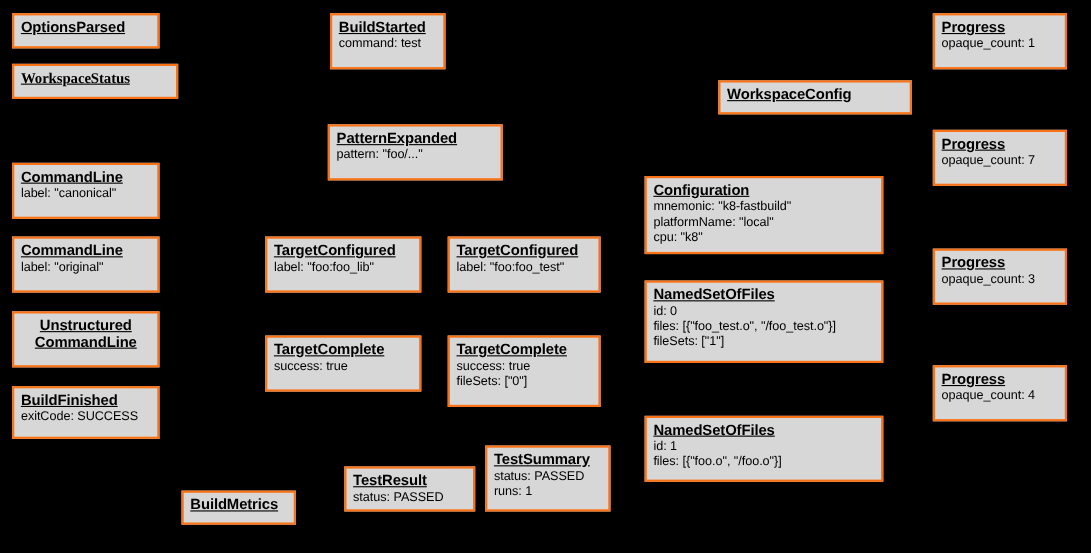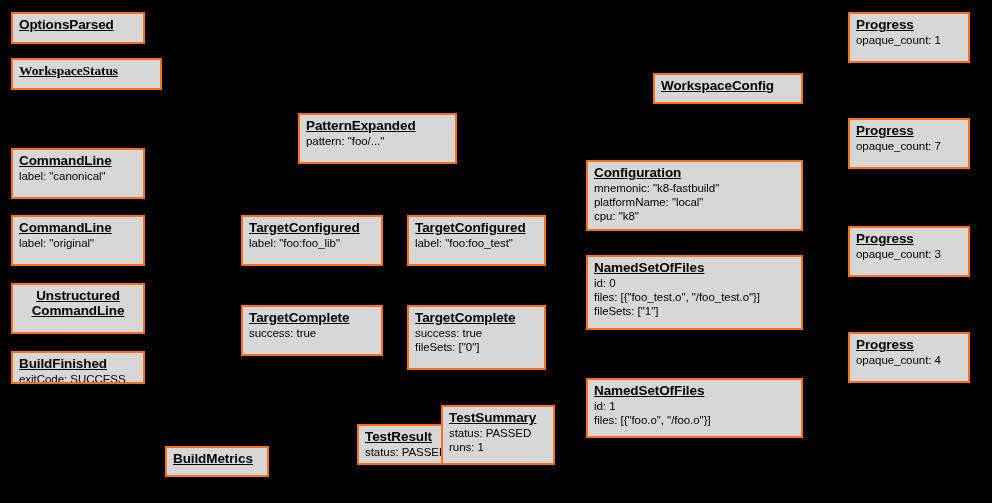--- a/index.html
+++ b/index.html
@@ -67,26 +67,30 @@
       <div class="node-fields">label: "canonical"</div>
     </div>
     <div class="node" style="left: 11px; top: 215px; width: 134px; height: 51px;">
       <div class="node-title">CommandLine</div>
       <div class="node-fields">label: "original"</div>
     </div>
     <div class="node" style="left: 11px; top: 283px; width: 134px; height: 51px; text-align: center;">
       <div class="node-title">Unstructured
 CommandLine</div>
     </div>
-    <div class="node" style="left: 11px; top: 351px; width: 134px; height: 33px;">
+    <div class="node" style="left: 11px; top: 351px; width: 134px; height: 48px;">
       <div class="node-title">BuildFinished</div>
       <div class="node-fields">exitCode: SUCCESS</div>
     </div>
     <div class="node" style="left: 165px; top: 446px; width: 104px; height: 31px;">
       <div class="node-title">BuildMetrics</div>
+    </div>
+    <div class="node" style="left: 300px; top: 12px; width: 105px; height: 51px;">
+      <div class="node-title">BuildStarted</div>
+      <div class="node-fields">command: test</div>
     </div>
     <div class="node" style="left: 298px; top: 113px; width: 159px; height: 51px;">
       <div class="node-title">PatternExpanded</div>
       <div class="node-fields">pattern: "foo/..."</div>
     </div>
     <div class="node" style="left: 241px; top: 215px; width: 142px; height: 51px;">
       <div class="node-title">TargetConfigured</div>
       <div class="node-fields">label: "foo:foo_lib"</div>
     </div>
     <div class="node" style="left: 407px; top: 215px; width: 139px; height: 51px;">
@@ -95,30 +99,30 @@
     </div>
     <div class="node" style="left: 241px; top: 305px; width: 142px; height: 51px;">
       <div class="node-title">TargetComplete</div>
       <div class="node-fields">success: true</div>
     </div>
     <div class="node" style="left: 407px; top: 305px; width: 139px; height: 65px;">
       <div class="node-title">TargetComplete</div>
       <div class="node-fields">success: true
 fileSets: ["0"]</div>
     </div>
-    <div class="node" style="left: 313px; top: 424px; width: 119px; height: 41px; margin-left: 44px;">
+    <div class="node" style="left: 313px; top: 424px; width: 119px; height: 41px;">
       <div class="node-title">TestResult</div>
       <div class="node-fields">status: PASSED</div>
     </div>
     <div class="node" style="left: 441px; top: 405px; width: 114px; height: 60px;">
       <div class="node-title">TestSummary</div>
       <div class="node-fields">status: PASSED
 runs: 1</div>
     </div>
-    <div class="node" style="left: 653px; top: 73px; width: 150px; height: 31px;">
+    <div class="node" style="left: 653px; top: 73px; width: 176px; height: 31px;">
       <div class="node-title">WorkspaceConfig</div>
     </div>
     <div class="node" style="left: 586px; top: 160px; width: 217px; height: 71px;">
       <div class="node-title">Configuration</div>
       <div class="node-fields">mnemonic: "k8-fastbuild"
 platformName: "local"
 cpu: "k8"</div>
     </div>
     <div class="node" style="left: 586px; top: 255px; width: 217px; height: 75px;">
       <div class="node-title">NamedSetOfFiles</div>

